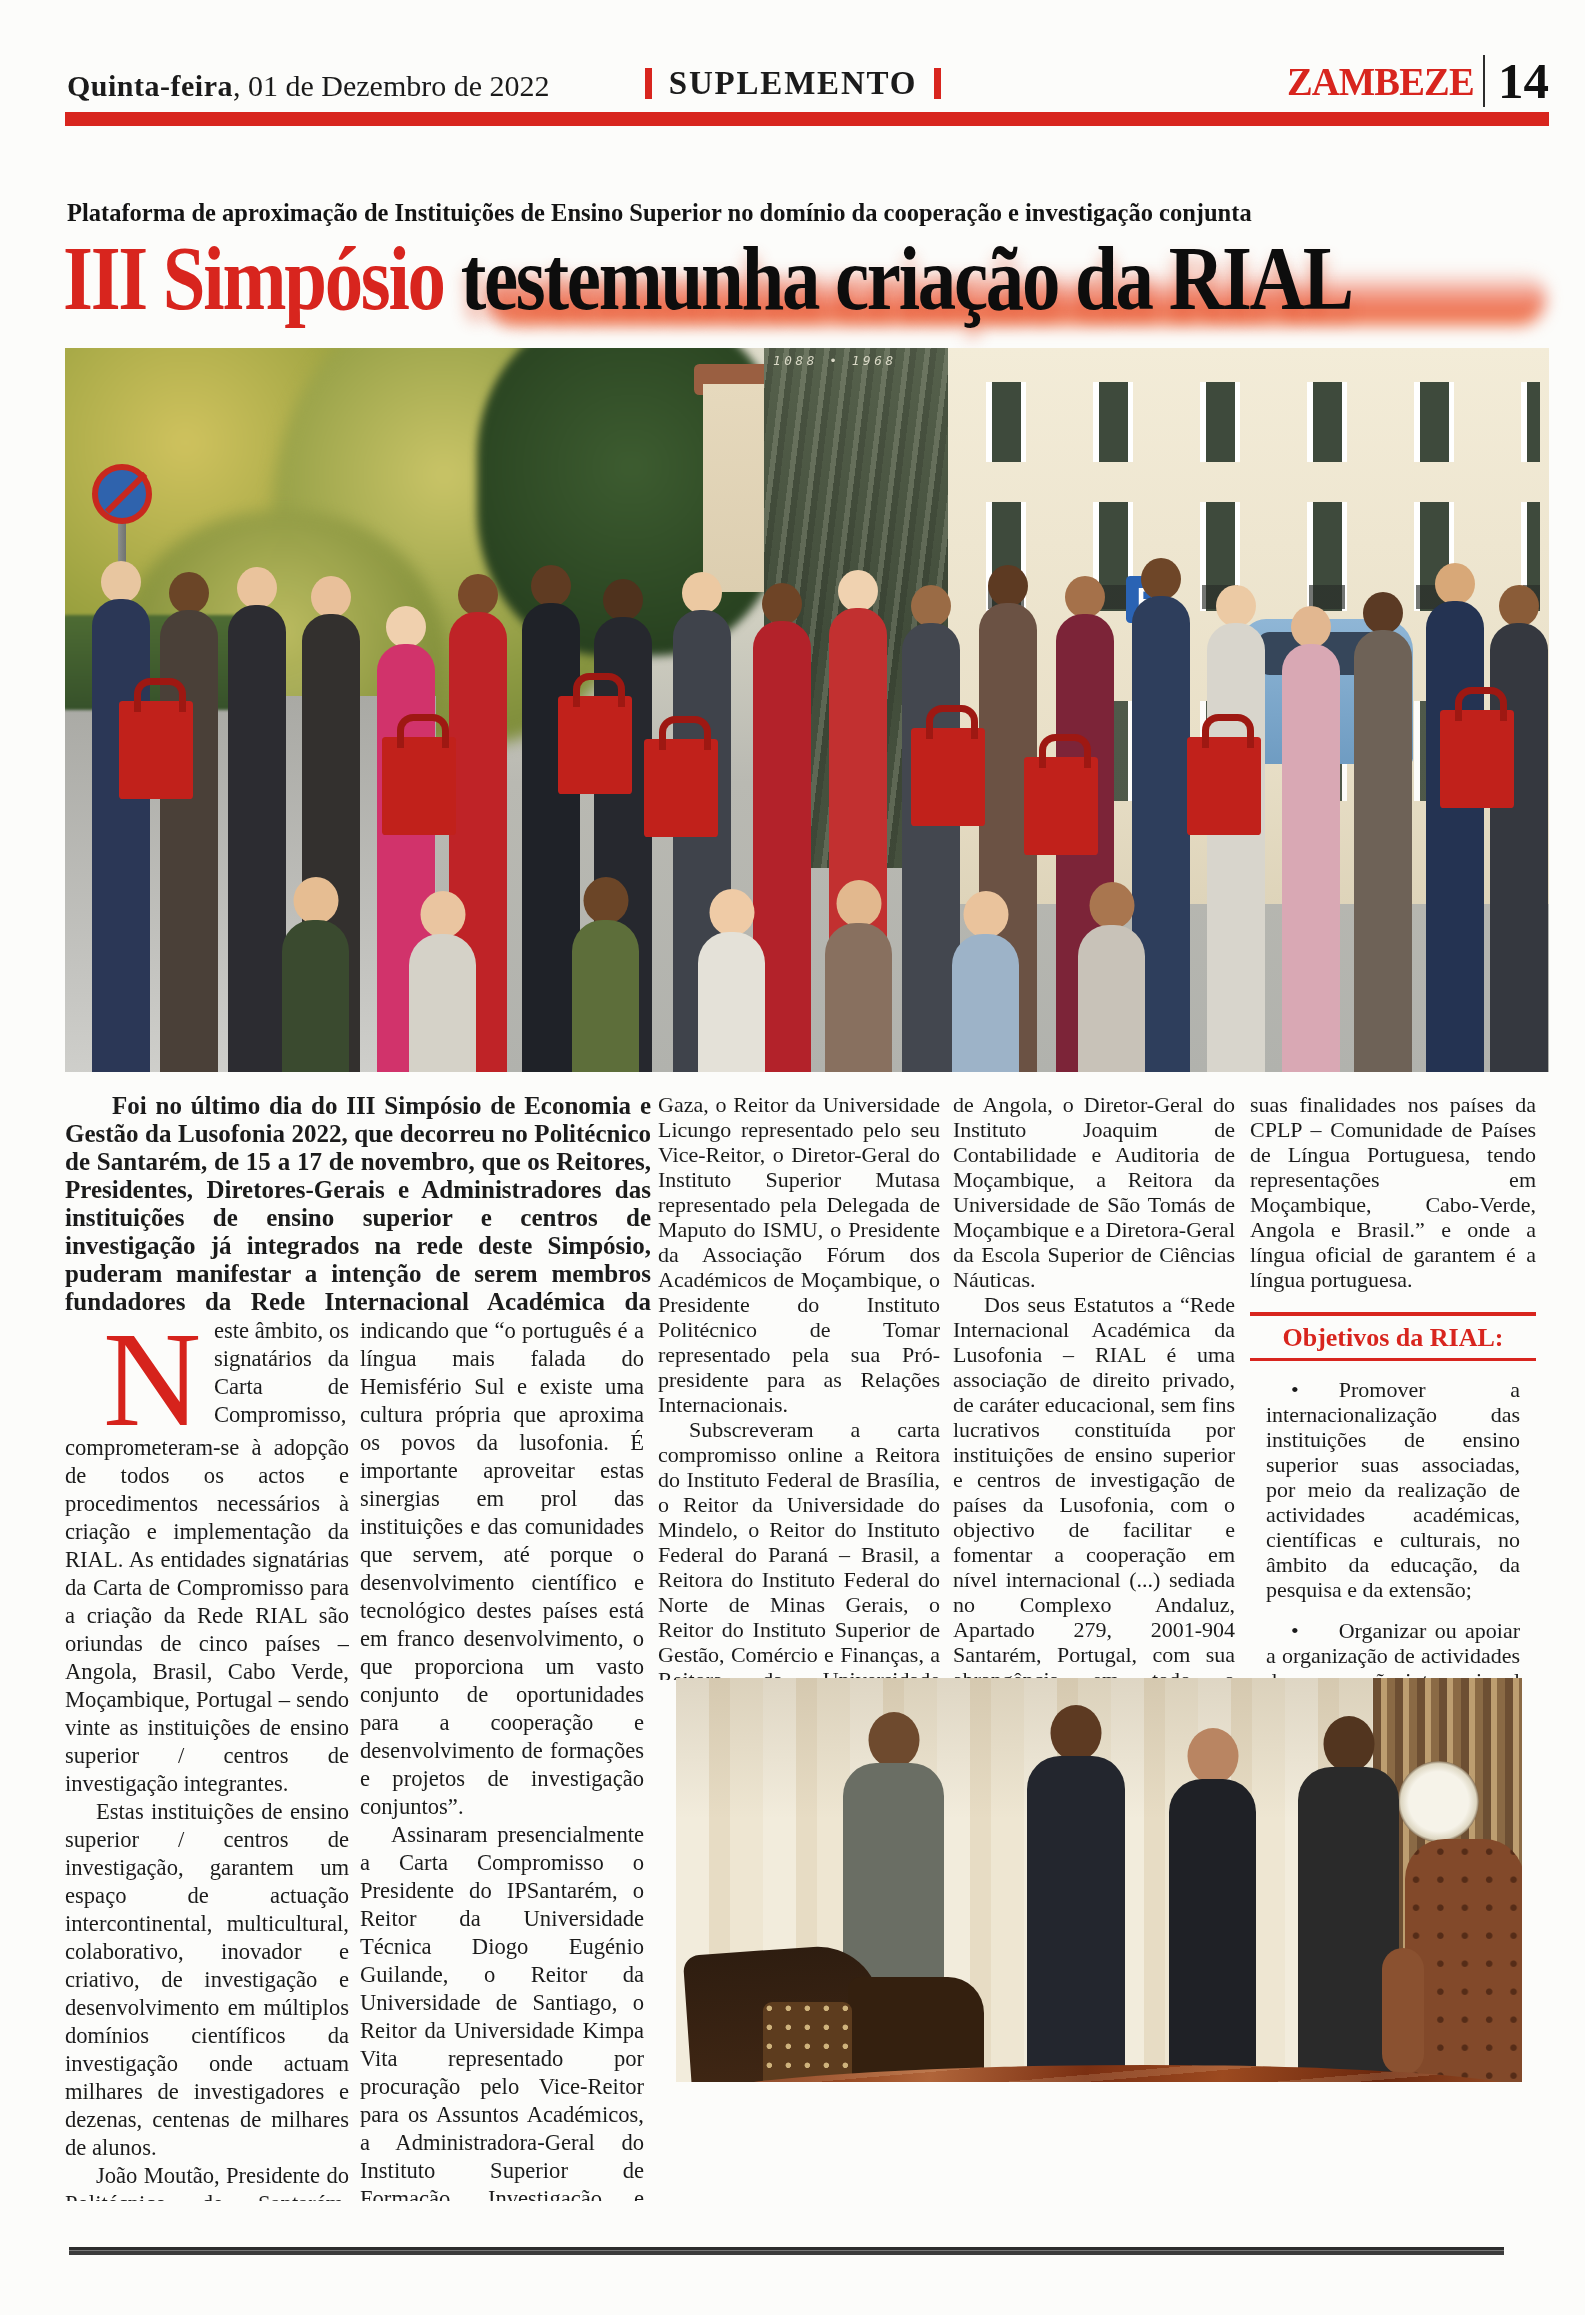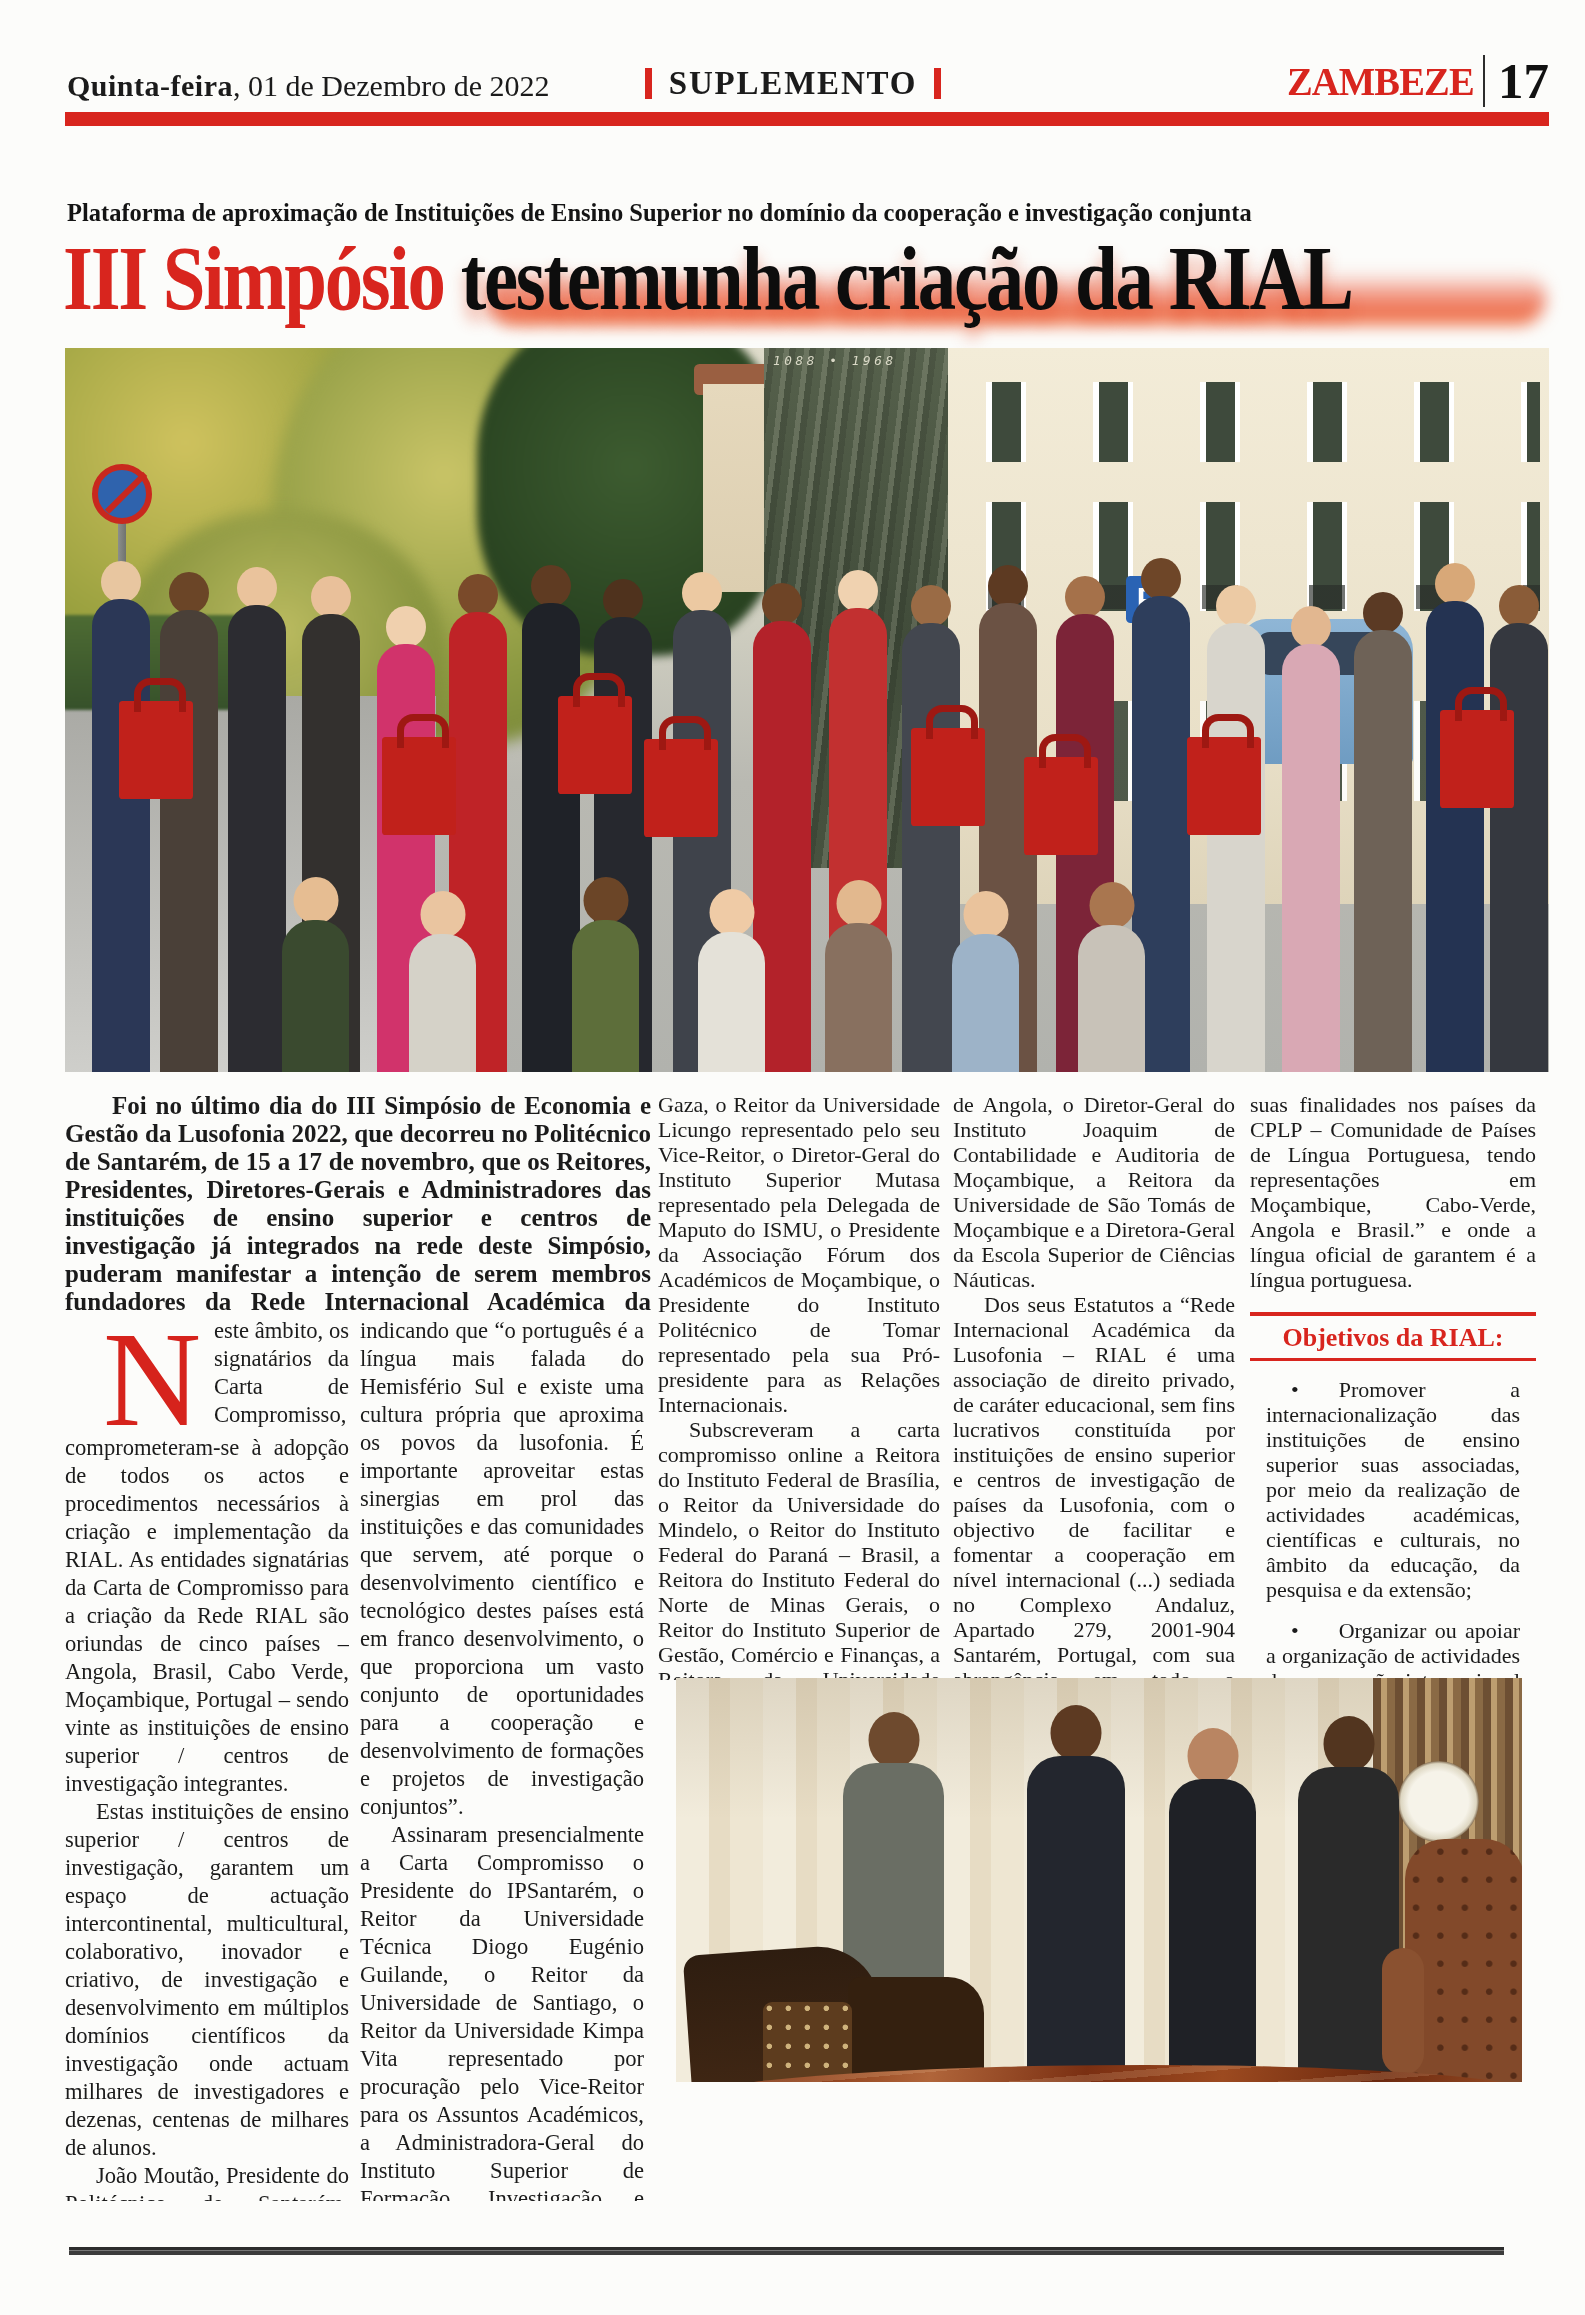--- a/index.html
+++ b/index.html
@@ -123,21 +123,21 @@
 </head>
 <body>
 
 <div class="page">
 
   <div class="m-date"><b>Quinta-feira</b><span>, 01 de Dezembro de 2022</span></div>
   <div class="m-center"><span class="vbar"></span><span>SUPLEMENTO</span><span class="vbar"></span></div>
   <div class="m-right">
     <span class="brand">ZAMBEZE</span>
     <span class="m-div"></span>
-    <span class="pageno">17</span>
+    <span class="pageno">14</span>
   </div>
   <div class="red-rule"></div>
 
   <div class="kicker">Plataforma de aproximação de Instituições de Ensino Superior no domínio da cooperação e investigação conjunta</div>
   <div class="hl-glow"></div>
   <h1 class="headline" style="margin:0"><span class="hl-red">III Simpósio</span><span class="hl-blk"> testemunha criação da RIAL</span></h1>
 
   <div class="photo1">
     <div class="ph blob willow1"></div>
     <div class="ph blob willow2"></div>

